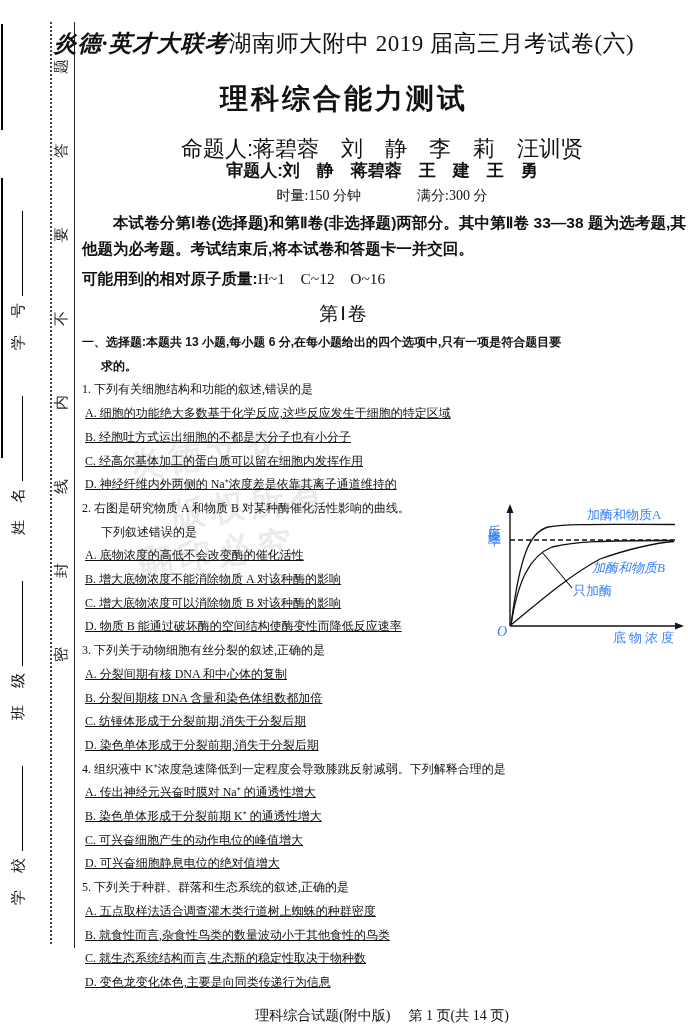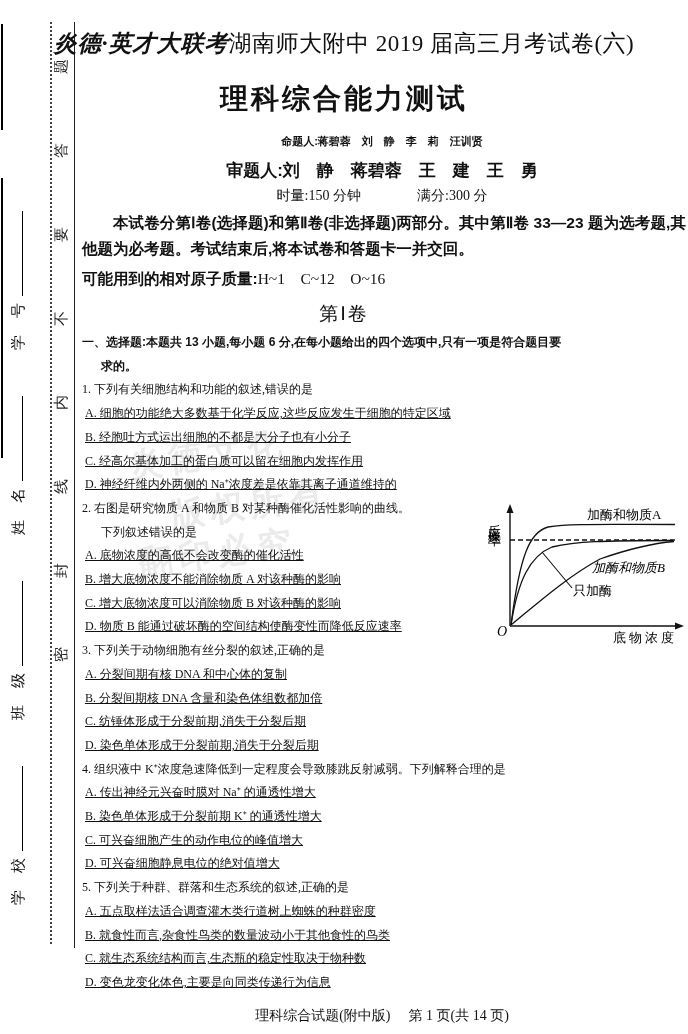--- a/index.html
+++ b/index.html
@@ -31,21 +31,21 @@
   #wm1{left:128px;top:432px;}
   #wm2{left:170px;top:482px;}
   #wm3{left:138px;top:530px;}
   
   .centered-full{position:absolute;left:30px;width:628px;text-align:center;}
   #header-line{top:28px;font-size:23px;white-space:nowrap;}
   #header-brand{font-weight:bold;font-family:"Liberation Serif",serif;font-style:italic;letter-spacing:1px;}
   #header-exam{font-weight:normal;letter-spacing:0.5px;}
   #paper-title{top:80px;font-size:28px;font-weight:bold;font-family:"Liberation Sans",sans-serif;letter-spacing:3px;}
   .centered-content{position:absolute;left:82px;width:600px;text-align:center;}
-  #setters-line{top:134px;font-size:11px;font-weight:bold;font-family:"Liberation Sans",sans-serif;}
+  #setters-line{top:134px;font-size:22px;font-weight:normal;font-family:"Liberation Sans",sans-serif;}
   #reviewers-line{top:159px;font-size:17px;font-weight:bold;font-family:"Liberation Sans",sans-serif;}
   #meta-line{top:187px;font-size:14px;}
   #meta-line .gap{display:inline-block;width:56px;}
   #notice{
     position:absolute;left:82px;top:210px;width:604px;
     font-size:15.5px;line-height:26px;font-weight:bold;
     font-family:"Liberation Sans",sans-serif;text-indent:2em;text-align:justify;
   }
   #atomic-line{position:absolute;left:82px;top:269px;width:604px;font-size:15.5px;}
   #atomic-line .lbl{font-weight:bold;font-family:"Liberation Sans",sans-serif;}
@@ -57,21 +57,21 @@
     font-size:12px;line-height:23.7px;white-space:nowrap;
   }
   .sec-intro{font-weight:bold;font-family:"Liberation Sans",sans-serif;}
   .sec-intro .l2{margin-left:19px;}
   .stem{margin-left:0;}
   .stem-cont{margin-left:19px;}
   .option{margin-left:3px;text-decoration:underline;}
   
   #figure{position:absolute;left:480px;top:496px;width:208px;height:152px;font-family:"Liberation Serif",serif;}
   #figure svg{position:absolute;left:0;top:0;}
-  .fig-label{position:absolute;font-size:13px;white-space:nowrap;color:#000000;}
+  .fig-label{position:absolute;font-size:13px;white-space:nowrap;color:#3b82f6;}
   #fig-ylabel{left:5px;top:17px;writing-mode:vertical-rl;letter-spacing:3px;font-size:13.5px;}
   #fig-xlabel{left:133px;top:133px;letter-spacing:3px;}
   #fig-origin{left:17px;top:128px;font-style:italic;font-size:14px;}
   #fig-curveA-label{left:107px;top:10px;}
   #fig-curveB-label{left:112px;top:63px;font-style:italic;}
   #fig-only-label{left:93px;top:86px;}
   
   #footer{position:absolute;left:82px;top:1007px;width:600px;text-align:center;font-size:14px;}
   #footer .gap{display:inline-block;width:18px;}
 </style>
@@ -100,21 +100,21 @@
   <div id="setters-line" class="centered-content">
     <span>命题人:</span><span>蒋碧蓉　刘　静　李　莉　汪训贤</span>
   </div>
   <div id="reviewers-line" class="centered-content">
     <span>审题人:</span><span>刘　静　蒋碧蓉　王　建　王　勇</span>
   </div>
   <div id="meta-line" class="centered-content">
     <span>时量:150 分钟</span><span class="gap"></span><span>满分:300 分</span>
   </div>
 
-  <div id="notice">本试卷分第Ⅰ卷(选择题)和第Ⅱ卷(非选择题)两部分。其中第Ⅱ卷 33—23 题为选考题,其他题为必考题。考试结束后,将本试卷和答题卡一并交回。</div>
+  <div id="notice">本试卷分第Ⅰ卷(选择题)和第Ⅱ卷(非选择题)两部分。其中第Ⅱ卷 33—38 题为选考题,其他题为必考题。考试结束后,将本试卷和答题卡一并交回。</div>
 
   <div id="atomic-line">
     <span class="lbl">可能用到的相对原子质量:</span><span class="val">H~1　C~12　O~16</span>
   </div>
 
   <div id="part-title" class="centered-full">第Ⅰ卷</div>
 
   <div id="main-flow">
     <div class="sec-intro">
       <div class="l1">一、选择题:本题共 13 小题,每小题 6 分,在每小题给出的四个选项中,只有一项是符合题目要</div>

